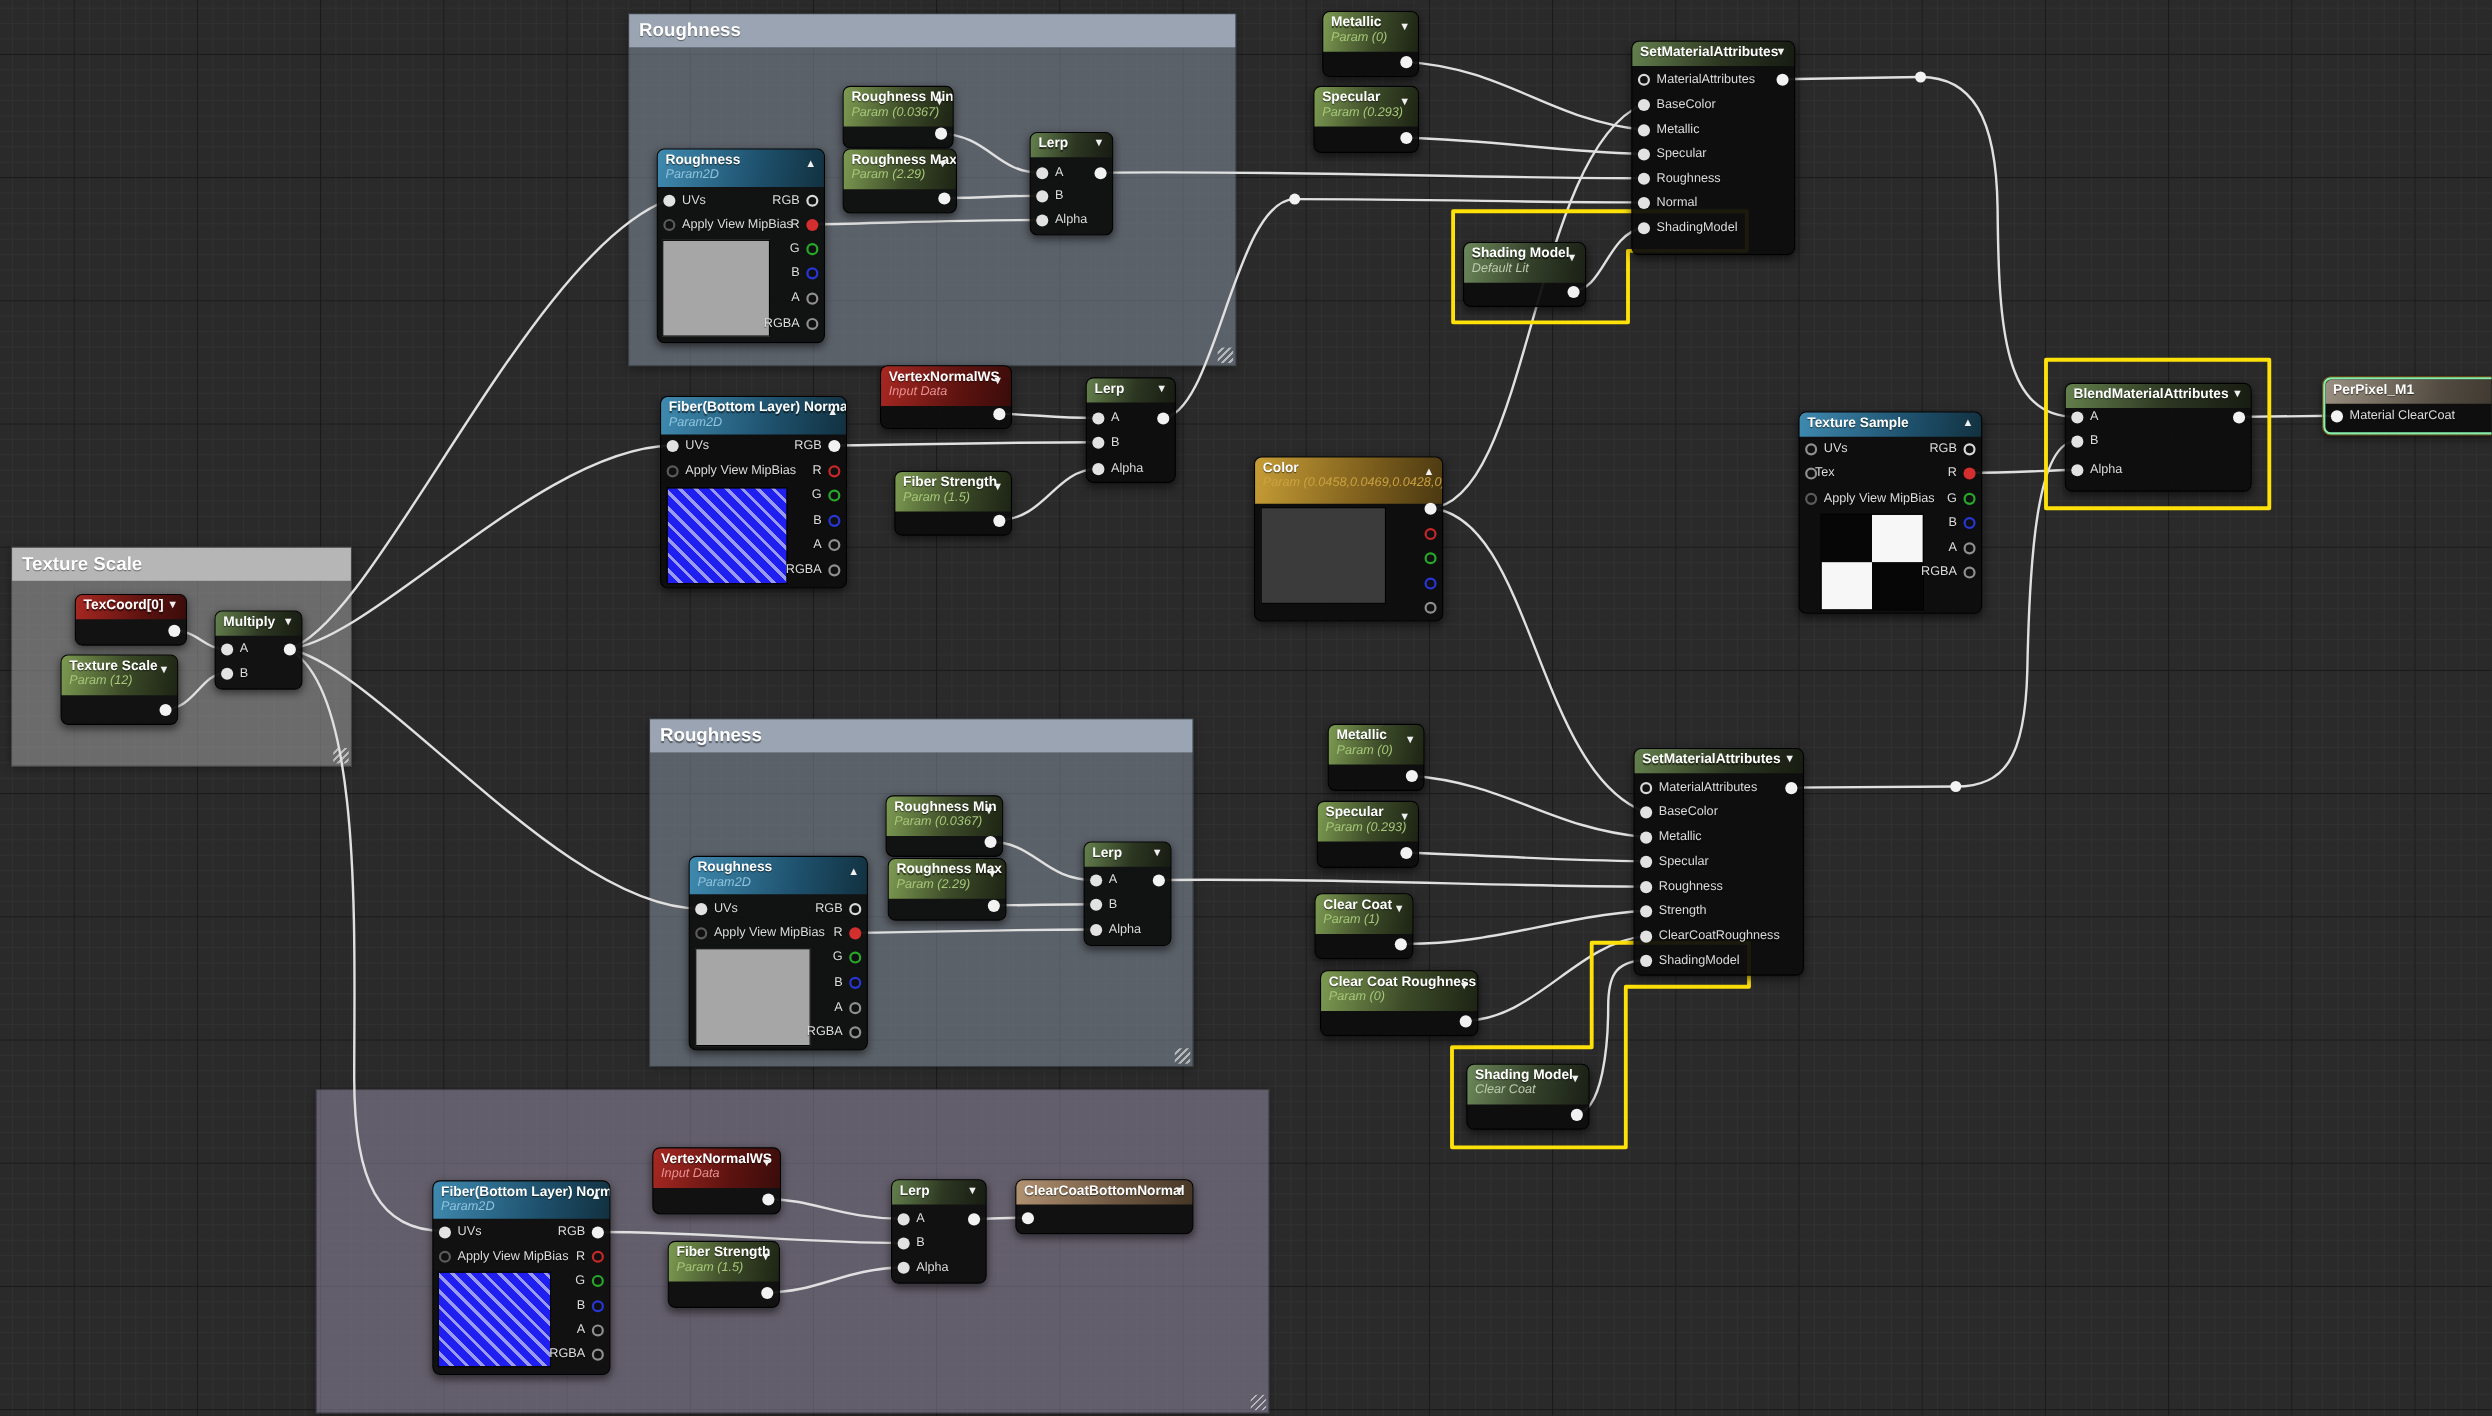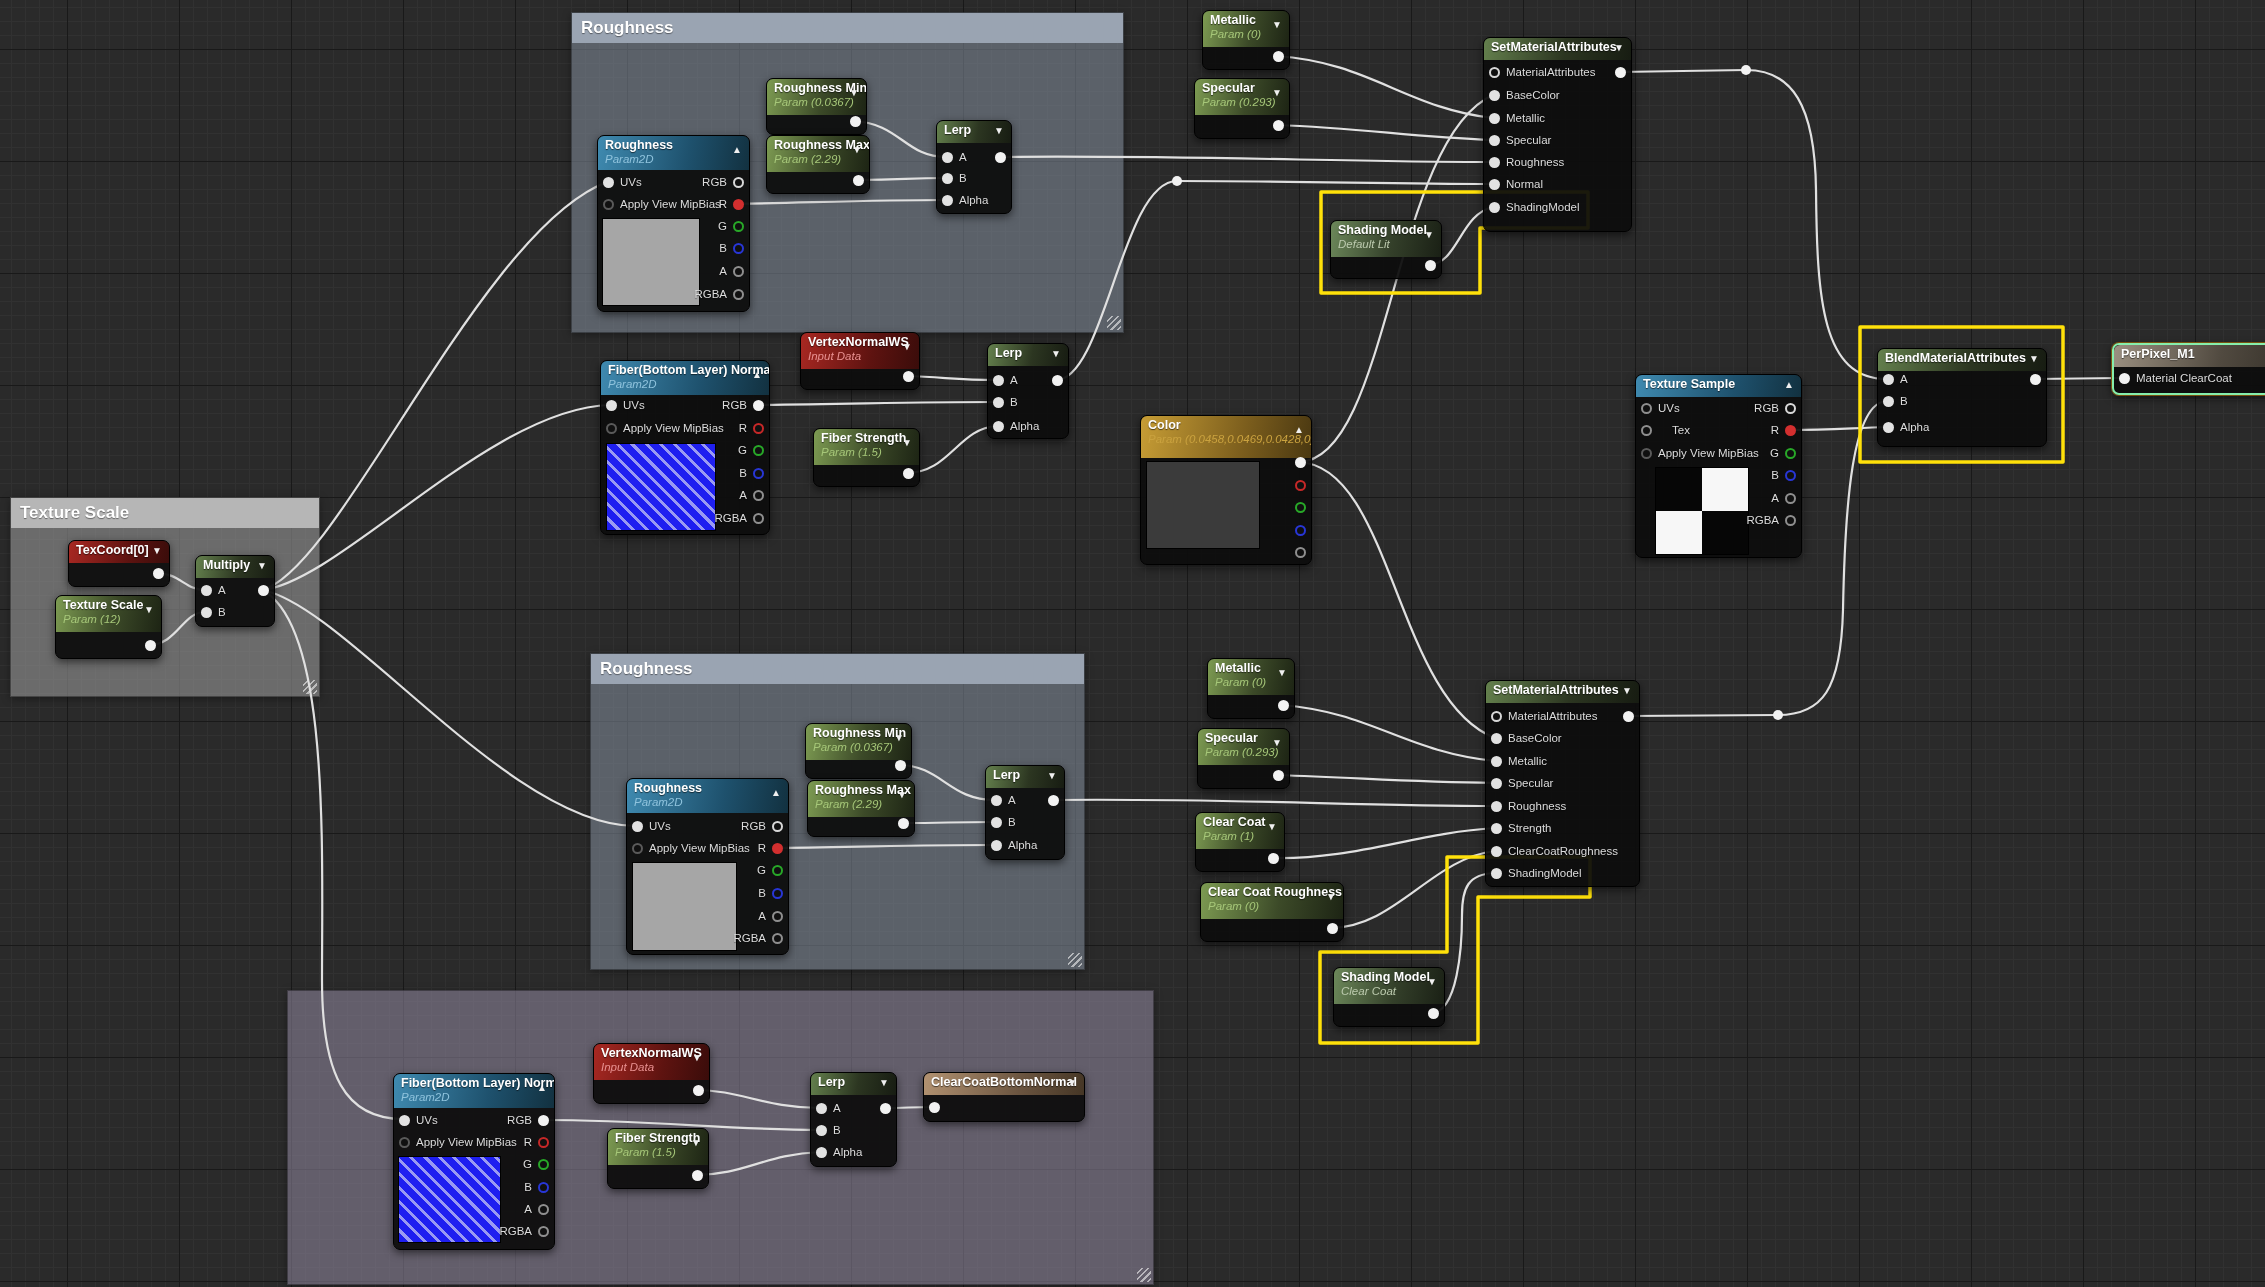--- a/index.html
+++ b/index.html
@@ -295,21 +295,21 @@
         <span class="n-title">Texture Sample</span>
         <span class="arrow" style="top: 4px;">▲</span>
       </div>
       <div class="preview pv-checker" style="left: 19px; top: 92px; width: 92px; height: 86px;"></div>
       <div class="pinrow" style="top: 28px; left: 0px; right: 0px;">
         <span class="pin hollow" style="border-color: rgb(143, 143, 143); left: 5px;"></span>
         <span class="pl" style="left: 22px;">UVs</span>
       </div>
       <div class="pinrow" style="top: 50px; left: 0px; right: 0px;">
         <span class="pin hollow" style="border-color: rgb(143, 143, 143); left: 5px;"></span>
-        <span class="pl" style="left: 36px;">Tex</span>
+        <span class="pl" style="left: 14px;">Tex</span>
       </div>
       <div class="pinrow" style="top: 73px; left: 0px; right: 0px;">
         <span class="pin hollow" style="border-color: rgb(90, 90, 90); left: 5px;"></span>
         <span class="pl" style="left: 22px;">Apply View MipBias</span>
       </div>
       <div class="pinrow" style="top: 28px; left: 0px; right: 0px;">
         <span class="pin hollow" style="border-color: rgb(216, 216, 216); right: 5px;"></span>
         <span class="pl" style="right: 22px;">RGB</span>
       </div>
       <div class="pinrow" style="top: 50px; left: 0px; right: 0px;">

